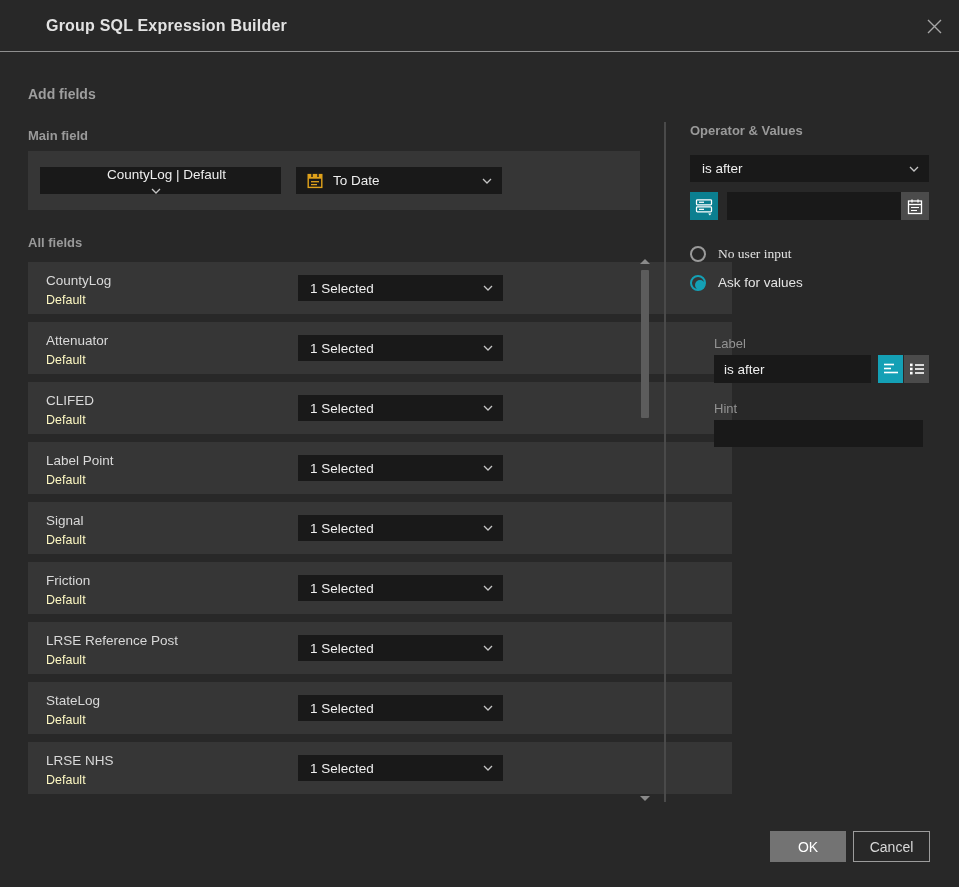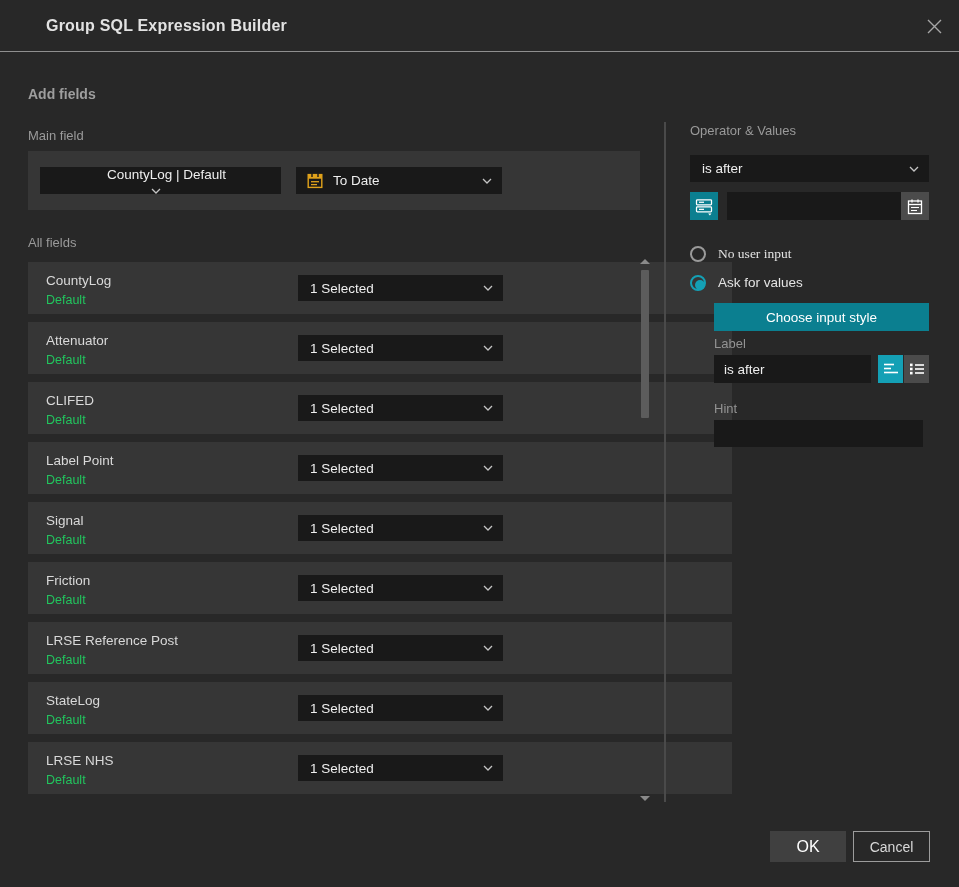--- a/index.html
+++ b/index.html
@@ -18,38 +18,38 @@
     border-bottom: 1px solid #8f8f8f;
     display:flex; align-items:center;padding-left:30px;
   }
   .header .title { margin-left:16px; font-size:16px; font-weight:bold; color:#e2e2e2; letter-spacing:.2px; }
   .close-btn {
     position:absolute; right:8px; top:9px; width:34px; height:34px;
     display:flex; align-items:center; justify-content:center; cursor:pointer; background:none; border:none;
   }
   
   .sec-heading { position:absolute; font-size:14px; font-weight:bold; color:#9e9e9e; }
-  .sub-heading { position:absolute; font-size:13px; font-weight:normal; color:#9a9a9a; }
+  .sub-heading { position:absolute; font-size:13px; font-weight:bold; color:#9a9a9a; }
   .cap { position:absolute; font-size:13px; color:#939393; }
   
   .main-panel { position:absolute; left:28px; top:151px; width:612px; height:59px; background:#363636; }
   .select {
     background:#191919; height:27px; display:flex; align-items:center;
     font-size:13.5px; color:#eeeeee; cursor:pointer; position:absolute;
   }
   .select .sel-text { margin-left:12px; flex:1; white-space:nowrap; overflow:hidden; }
   .select .chev { margin-right:10px; flex:none; display:flex; }
   .field-select { left:12px; top:16px; width:241px;flex-direction:column; }
   .date-select  { left:268px; top:16px; width:206px; }
   .date-select .cal { margin-left:10px; margin-right:9px; display:flex; }
   .date-select .sel-text { margin-left:0; }
   
   .field-row { position:absolute; left:28px; width:704px; height:52px; background:#363636; }
   .field-row .fname { position:absolute; left:18px; top:11px; font-size:13.5px; color:#d9d9d9; }
-  .field-row .fsub  { position:absolute; left:18px; top:31px; font-size:12.5px; color:#22c55e; }
+  .field-row .fsub  { position:absolute; left:18px; top:31px; font-size:12.5px; color:#fef9c3; }
   .row-select { left:270px; top:13px; width:205px; height:26px; }
   
   .scrollbar { position:absolute; left:637px; top:257px; width:16px; height:546px; }
   .sb-up, .sb-down { position:absolute; left:3px; width:0; height:0; border-left:5px solid transparent; border-right:5px solid transparent; cursor:pointer; }
   .sb-up   { top:2px;  border-bottom:5px solid #8a8a8a; }
   .sb-down { bottom:2px; border-top:5px solid #8a8a8a; }
   .sb-thumb { position:absolute; left:4px; top:13px; width:8px; height:148px; background:#5c5c5c; border-radius:1px; cursor:pointer; }
   
   .v-divider { position:absolute; left:664px; top:122px; width:2px; height:680px; background:#4a4a4a; }
   
@@ -89,21 +89,21 @@
   .toggle-text { left:878px; background:#14a0b5; }
   .toggle-list { left:904px; background:#4b4b4b; }
   .hint-input {
     position:absolute; left:714px; top:420px; width:209px; height:27px;
     background:#191919; border:none; color:#eee; font-size:13.5px; padding:0 10px;
     font-family:"Liberation Sans", sans-serif;
   }
   
   .ok-btn {
     position:absolute; left:770px; top:831px; width:76px; height:31px;
-    background:#404040; border:none; color:#fff; font-size:16px; cursor:pointer;
+    background:#737373; border:none; color:#fff; font-size:14px; cursor:pointer;
     font-family:"Liberation Sans", sans-serif;
   }
   .cancel-btn {
     position:absolute; left:853px; top:831px; width:77px; height:31px;
     background:transparent; border:1px solid #9c9c9c; color:#d9d9d9; font-size:14px; cursor:pointer;
     font-family:"Liberation Sans", sans-serif;
   }
 </style>
 </head>
 <body>
@@ -310,21 +310,20 @@
 
   <div class="radio-row" style="top:245px;font-family:Liberation Serif, serif;">
     <span class="radio-circle"></span>
     <span class="rlabel">No user input</span>
   </div>
   <div class="radio-row" style="top:274px;">
     <span class="radio-circle sel"></span>
     <span class="rlabel">Ask for values</span>
   </div>
 
-  <button class="choose-btn">Choose input style</button>
 
   <div class="cap" style="left:714px; top:336px;">Label</div>
   <input class="label-input" type="text" value="is after" style="">
   <button class="toggle-btn toggle-text">
     <span style="display:flex;">
       <svg width="18" height="16" viewBox="0 0 18 16">
         <line x1="2" y1="3.5" x2="12" y2="3.5" stroke="#fff" stroke-width="1.6"></line>
         <line x1="2" y1="7.5" x2="9" y2="7.5" stroke="#fff" stroke-width="1.6"></line>
         <line x1="2" y1="11.5" x2="16" y2="11.5" stroke="#fff" stroke-width="1.6"></line>
       </svg>

